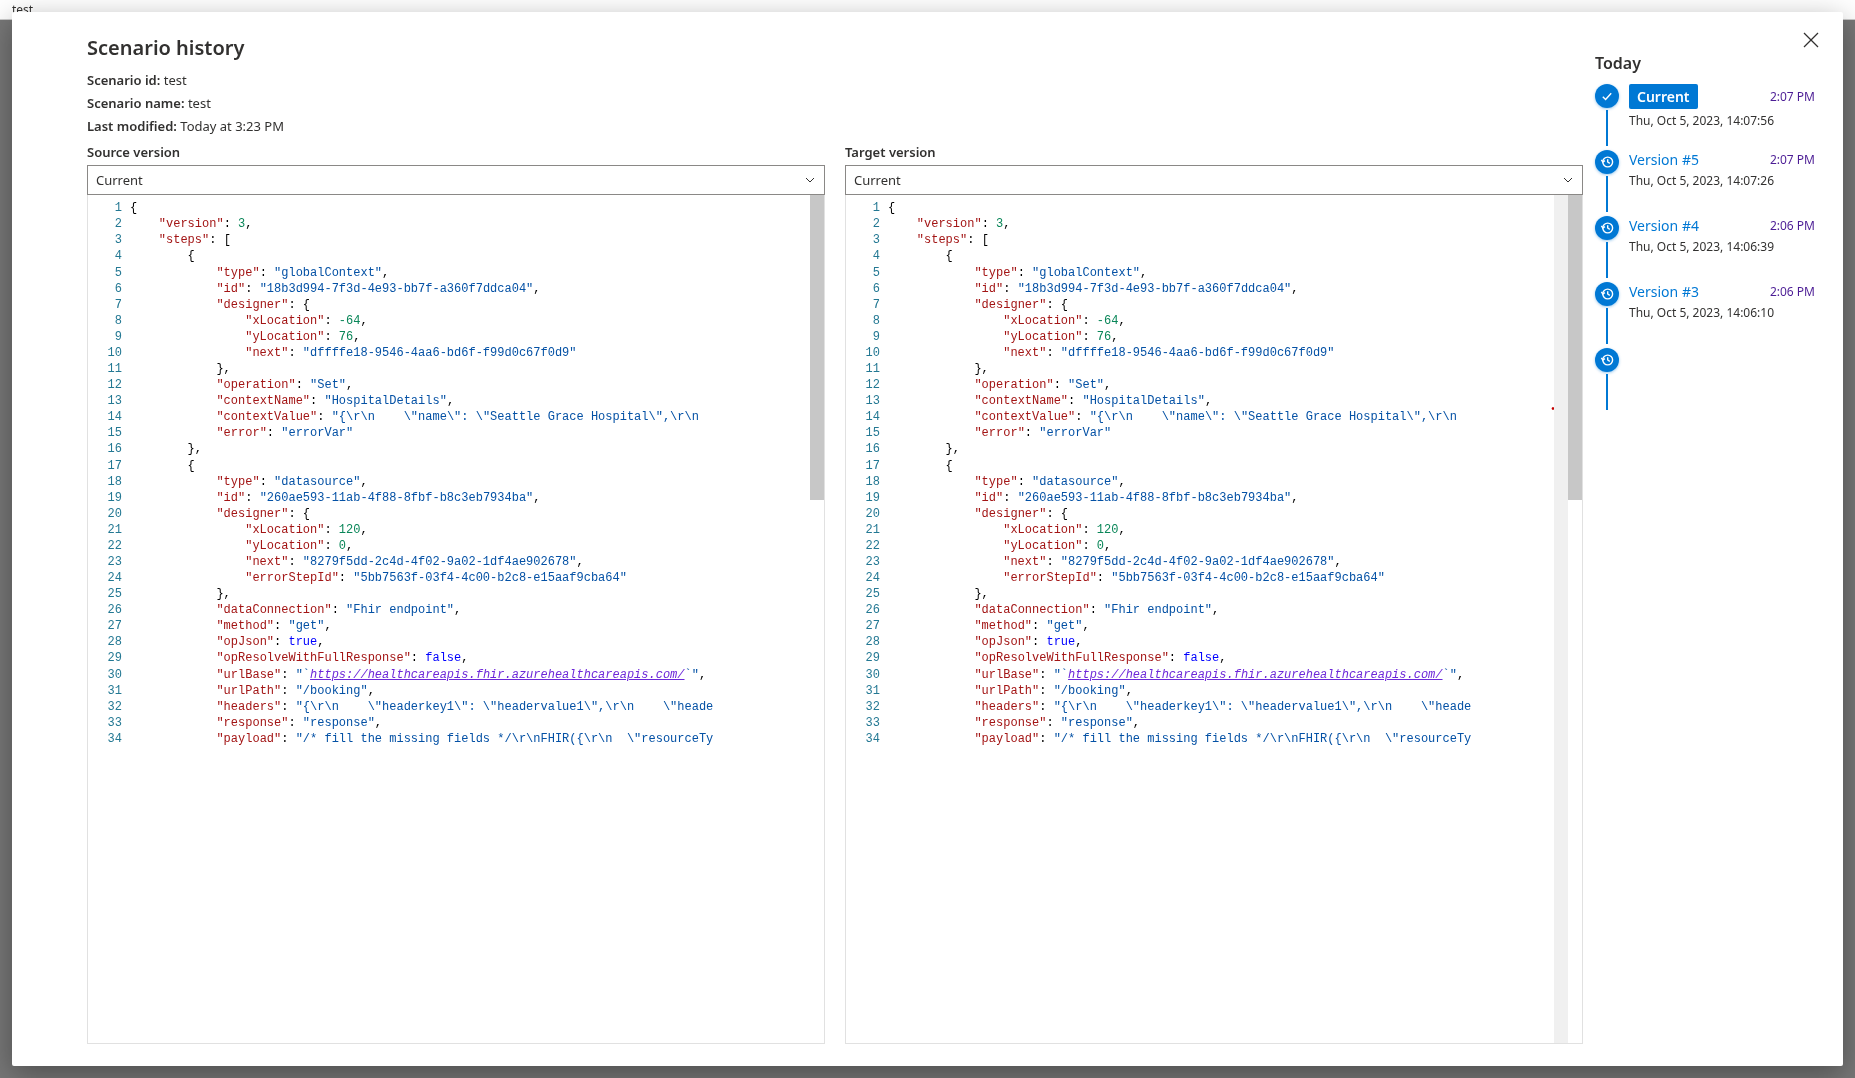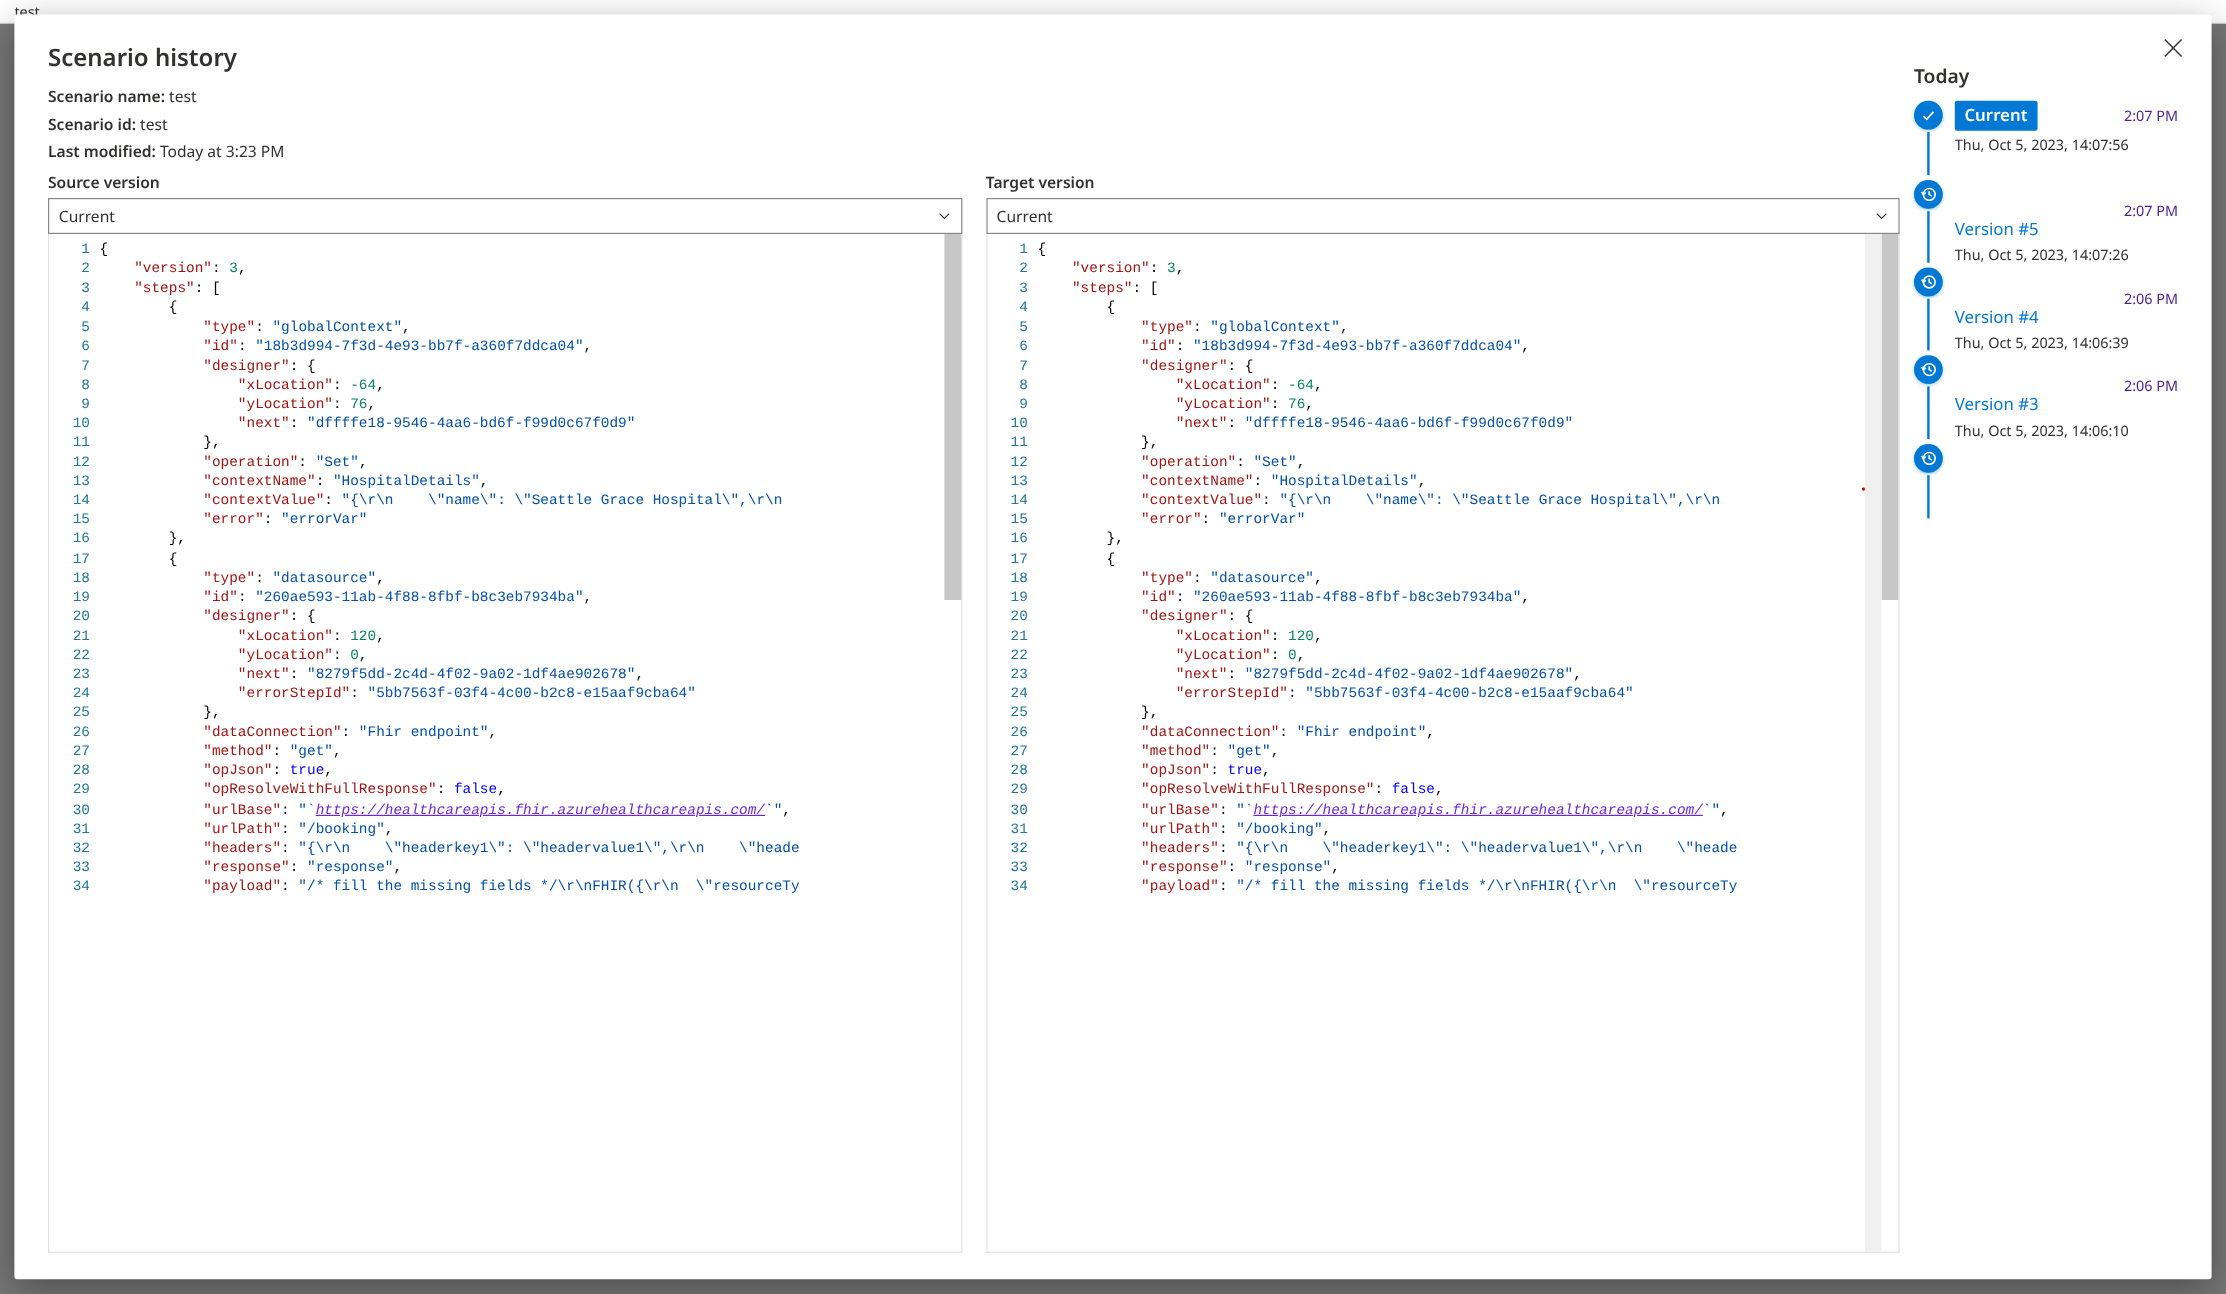--- a/index.html
+++ b/index.html
@@ -1,19 +1,19 @@
 <!DOCTYPE html>
 <html><head>
 <meta charset="utf-8">
 <style>
   * { box-sizing: border-box; }
   html, body { margin:0; padding:0; height:100%; font-family:"Segoe UI",system-ui,sans-serif; background:#f3f3f3; color:#323130; }
   .backdrop { position:fixed; inset:0; background:#777; }
   .bgbar { position:absolute; left:0; right:0; top:0; height:20px; background:#fff; border-bottom:1px solid #ccc; font-size:12px; display:flex; align-items:center; padding:0 12px; }
-  .modal { position:absolute; inset:12px; background:#fff; border-radius:2px; box-shadow:0 8px 30px rgba(0,0,0,0.35); display:flex; flex-direction:column; }
+  .modal { position:absolute; inset:12px; background:#fff; border-radius:2px; box-shadow:0 8px 30px rgba(0,0,0,0.35); display:flex; flex-direction:column;padding-left:47px; }
   .close { position:absolute; right:18px; top:18px; width:24px; height:24px; cursor:pointer; }
   .close svg { width:20px; height:20px; }
   .body { flex:1 1 auto; padding:22px 28px; display:flex; }
   .left { flex:1 1 auto; display:flex; flex-direction:column; min-width:0; }
   .right { width:220px; margin-left:12px; }
   h1 { font-size:20px; font-weight:600; margin:0 0 8px; }
   .meta { font-size:13px; line-height:1.75; }
   .meta b { font-weight:600; }
   .columns { display:flex; gap:20px; margin-top:6px; flex:1 1 auto; min-height:0;justify-content:space-between; }
   .col { flex:1 1 50%; display:flex; flex-direction:column; min-width:0; }
@@ -37,21 +37,21 @@
   .right h3 { font-size:16px; font-weight:600; margin:18px 0 10px; }
   .timeline { }
   .tl-item { display:flex; gap:10px; margin-bottom:2px; }
   .tl-rail { width:24px; display:flex; flex-direction:column; align-items:center; }
   .tl-dot { width:24px; height:24px; border-radius:50%; background:#0078d4; display:flex; align-items:center; justify-content:center; flex-shrink:0; box-shadow:0 1px 3px rgba(0,120,212,0.4); }
   .tl-dot svg { width:14px; height:14px; stroke:#fff; fill:none; stroke-width:2; }
   .tl-line { width:2px; flex:1 1 auto; background:#0078d4; margin-top:2px; margin-bottom:2px; min-height:36px; }
   .tl-body { flex:1 1 auto; }
   .tl-body-row { display:flex; justify-content:space-between; align-items:center; }
   .badge-current { display:inline-block; background:#0078d4; color:#fff; font-weight:600; padding:3px 8px; border-radius:2px; font-size:14px; }
-  .ver-link { color:#0078d4; font-size:14px; cursor:pointer;margin-top:32px; }
+  .ver-link { color:#0078d4; font-size:14px; cursor:pointer; }
   .tl-time { font-size:12px; color:#4c1d95; }
   .tl-date { font-size:12px; color:#323130; margin-top:4px; line-height:1.35; }
   .changed-marker { color:#c50000; font-size:10px; position:absolute; }
 </style>
 </head>
 <body>
 
 <div class="backdrop">
   <div class="bgbar">
     <span>test</span>
@@ -63,22 +63,22 @@
     <svg viewBox="0 0 20 20">
         <line x1="3" y1="3" x2="17" y2="17" stroke="#323130" stroke-width="1.2"></line>
         <line x1="17" y1="3" x2="3" y2="17" stroke="#323130" stroke-width="1.2"></line>
       </svg>
   </div>
 
   <div class="body">
     <div class="left">
       <h1>Scenario history</h1>
       <div class="meta">
+        <div><b>Scenario id:</b> <span>test</span></div>
         <div><b>Scenario name:</b> <span>test</span></div>
-        <div><b>Scenario id:</b> <span>test</span></div>
         <div><b>Last modified:</b> <span>Today at 3:23 PM</span></div>
       </div>
 
 
       <div class="columns">
         <div class="col">
           <div class="col-label">Source version</div>
           <div class="select">
             <span>Current</span>
             <svg viewBox="0 0 12 12">

